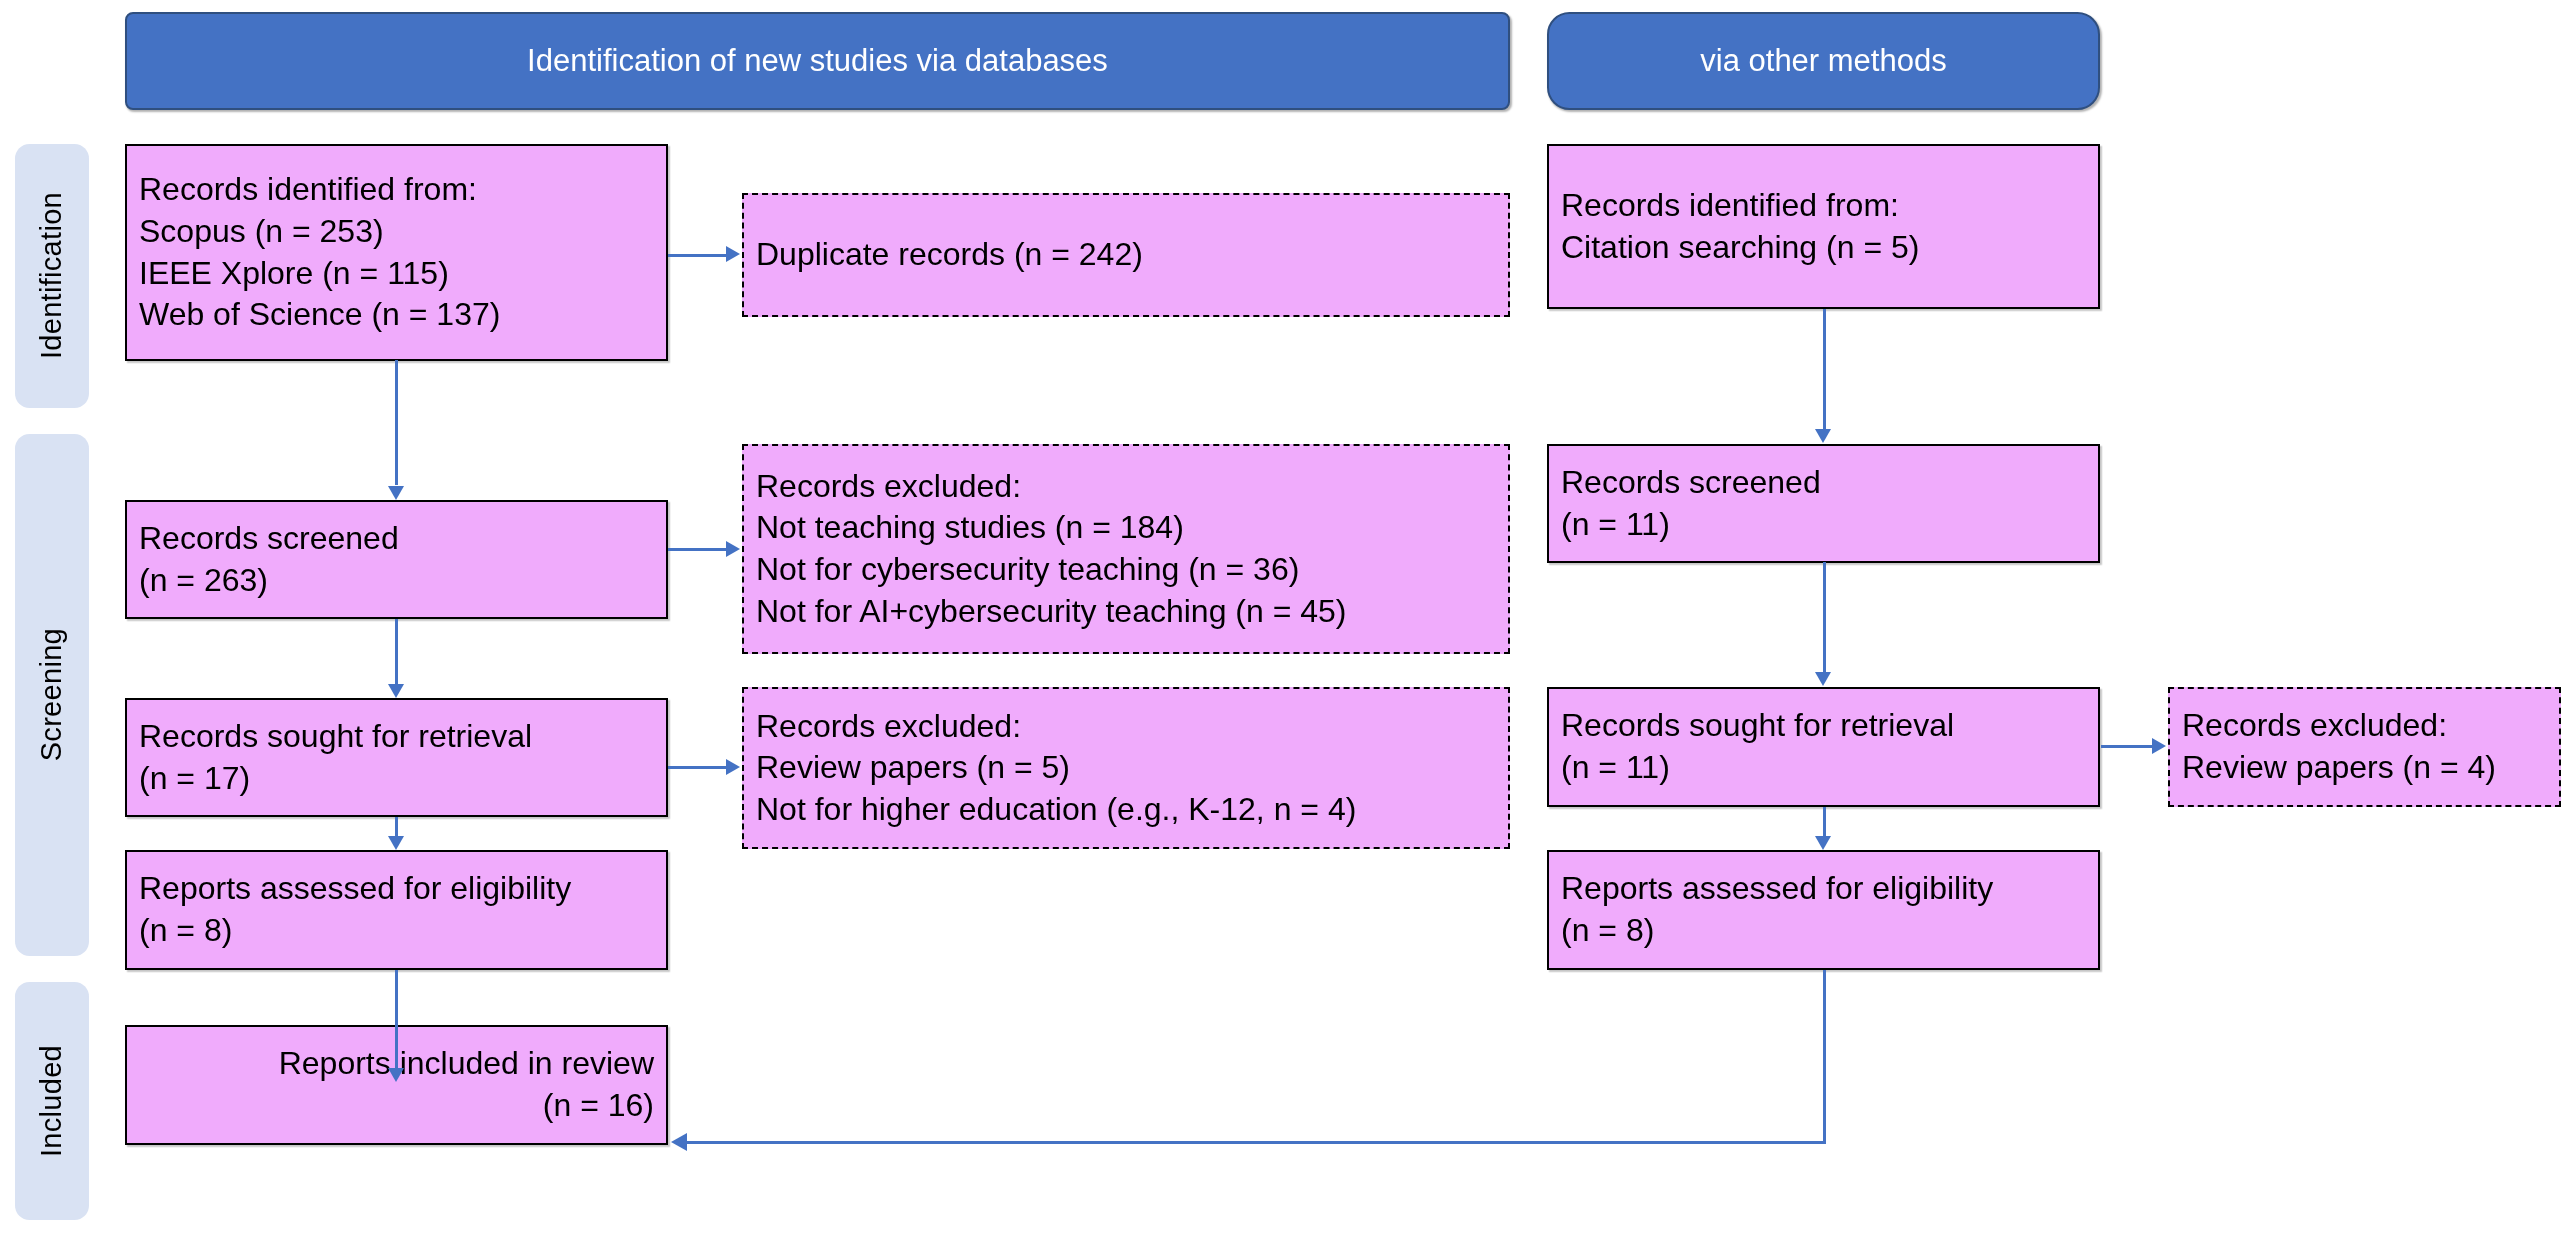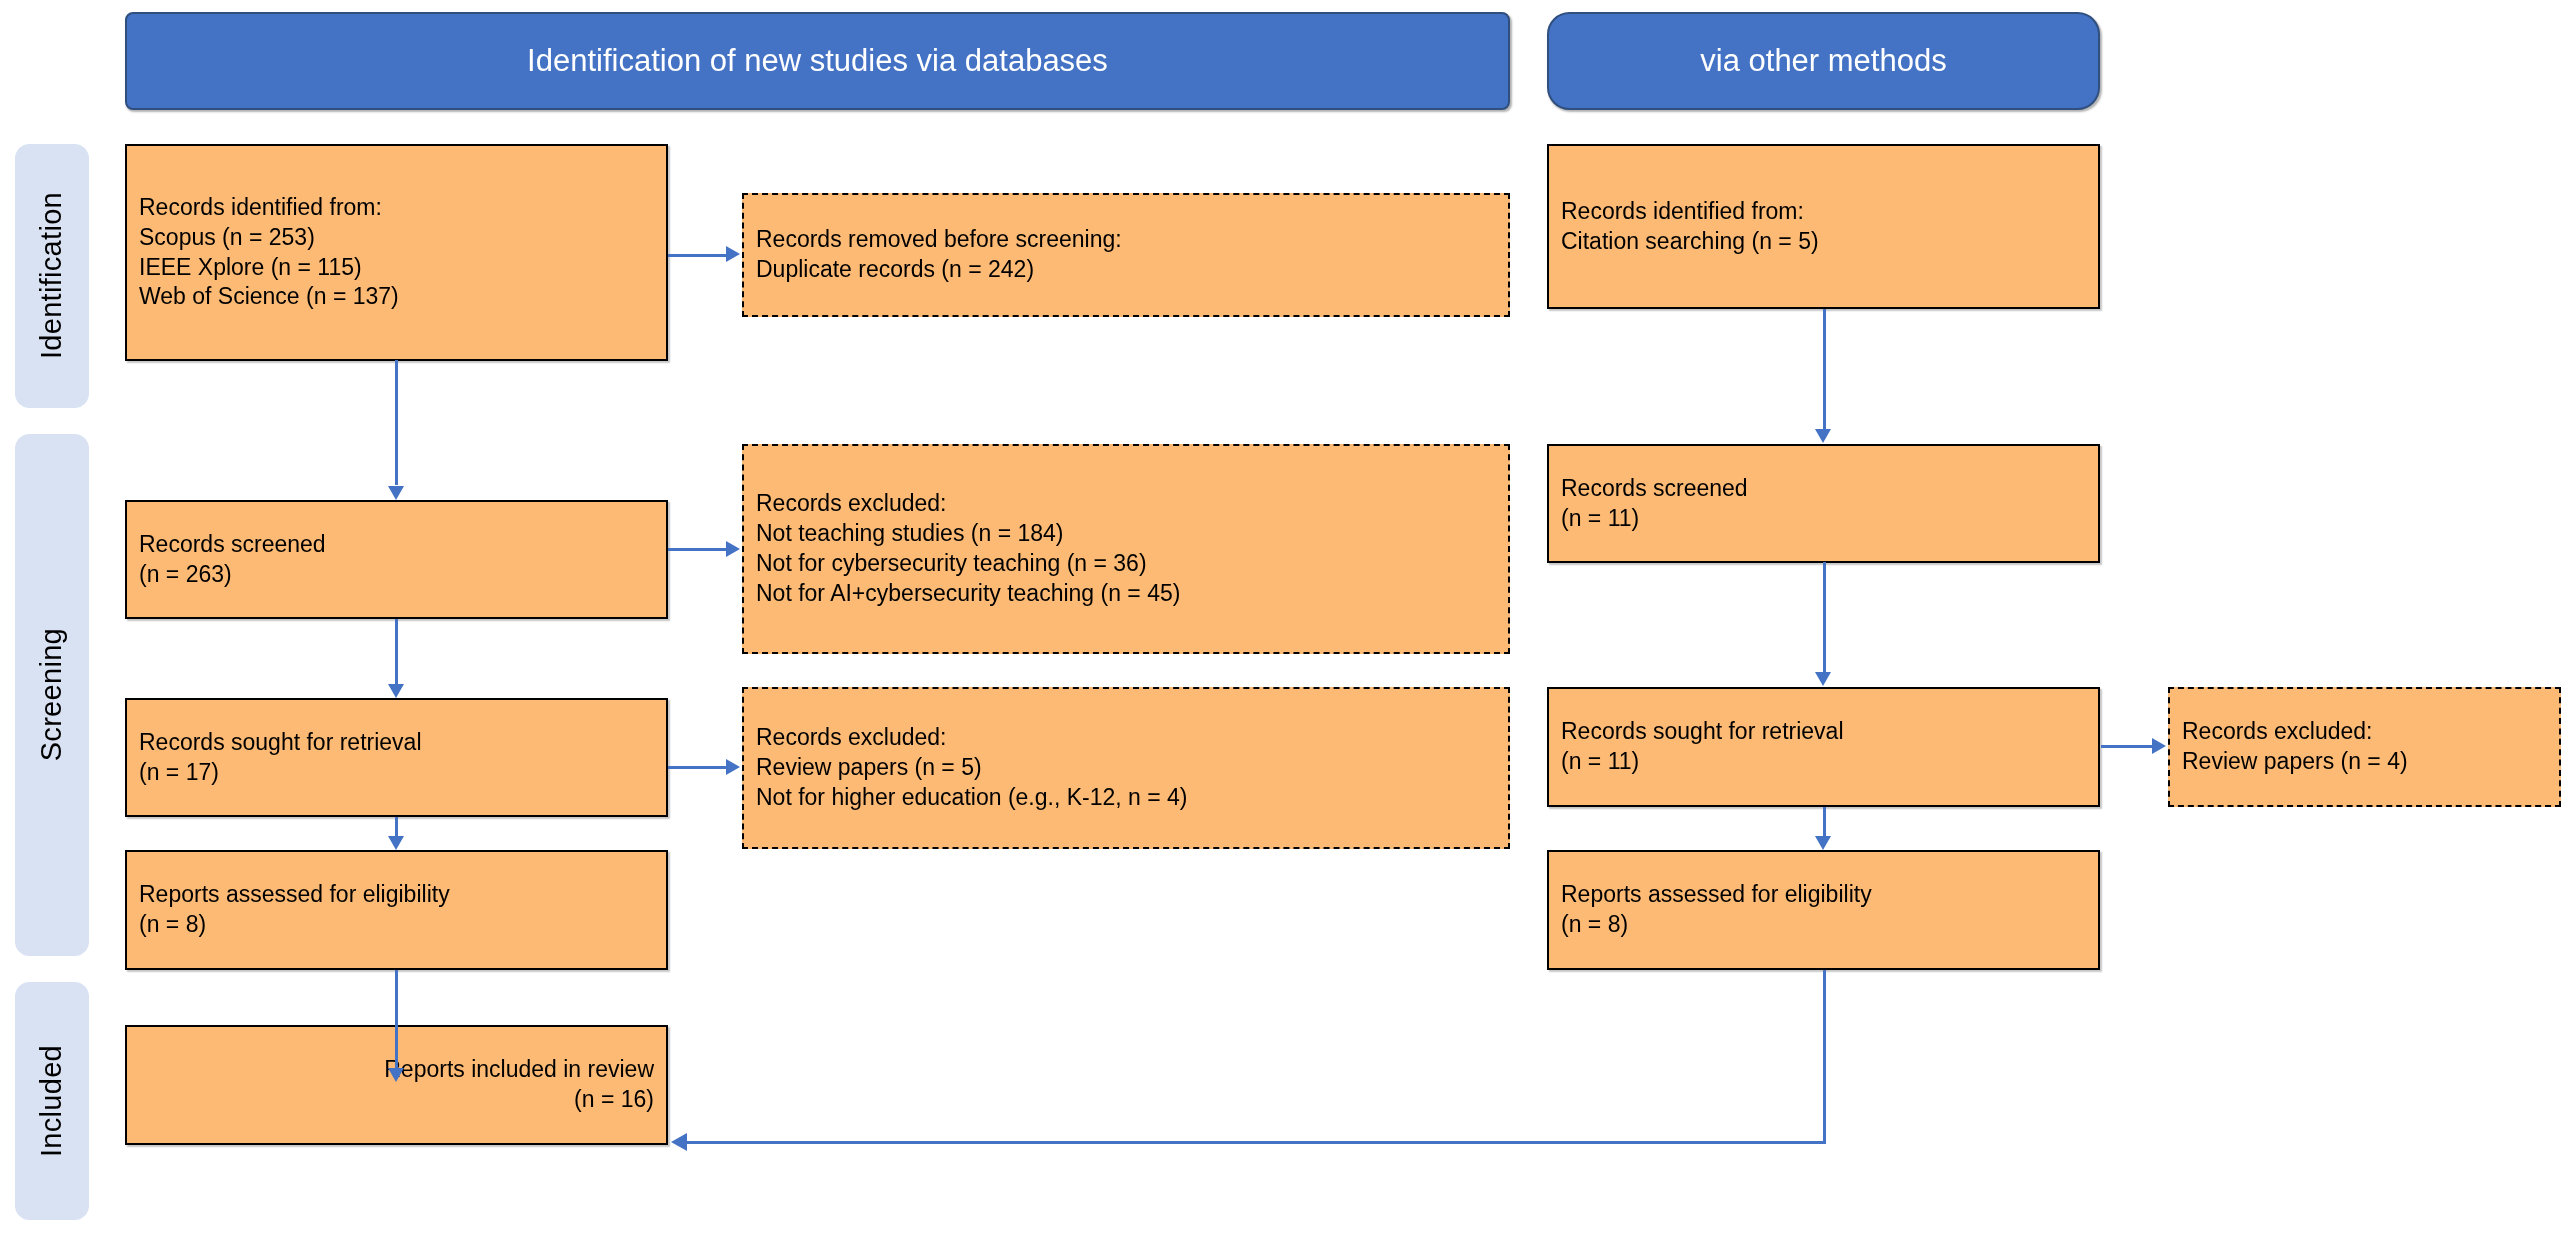--- a/index.html
+++ b/index.html
@@ -49,28 +49,28 @@
     writing-mode: vertical-rl;
     transform: rotate(180deg);
     font-size: 29px;
     color: #000000;
     letter-spacing: 0.3px;
     white-space: nowrap;
   }
   
   .box {
     position: absolute;
-    background: #fdba74;
+    background: #f0abfc;
     border: 2.6px solid #000000;
     box-sizing: border-box;
     padding: 8px 12px;
     display: flex;
     flex-direction: column;
     justify-content: center;
-    font-size: 23px;
+    font-size: 32px;
     line-height: 1.30;
     color: #000000;
     box-shadow: 2px 2px 1.3px rgba(0,0,0,0.22);
   }
   .box.dashed {
     border: 2.6px dashed #000000;
     box-shadow: none;
   }
   .box .ln { display: block; white-space: nowrap; }
   
@@ -148,21 +148,20 @@
     <span class="ln">Reports assessed for eligibility</span>
     <span class="ln">(n = 8)</span>
   </div>
 
   <div class="box" style="left:125px; top:1025px; width:543px; height:120px;text-align:right;">
     <span class="ln">Reports included in review</span>
     <span class="ln">(n = 16)</span>
   </div>
 
   <div class="box dashed" style="left:742px; top:193px; width:768px; height:124px;">
-    <span class="ln">Records removed before screening:</span>
     <span class="ln">Duplicate records (n = 242)</span>
   </div>
 
   <div class="box dashed" style="left:742px; top:444px; width:768px; height:210px;">
     <span class="ln">Records excluded:</span>
     <span class="ln">Not teaching studies (n = 184)</span>
     <span class="ln">Not for cybersecurity teaching (n = 36)</span>
     <span class="ln">Not for AI+cybersecurity teaching (n = 45)</span>
   </div>
 

